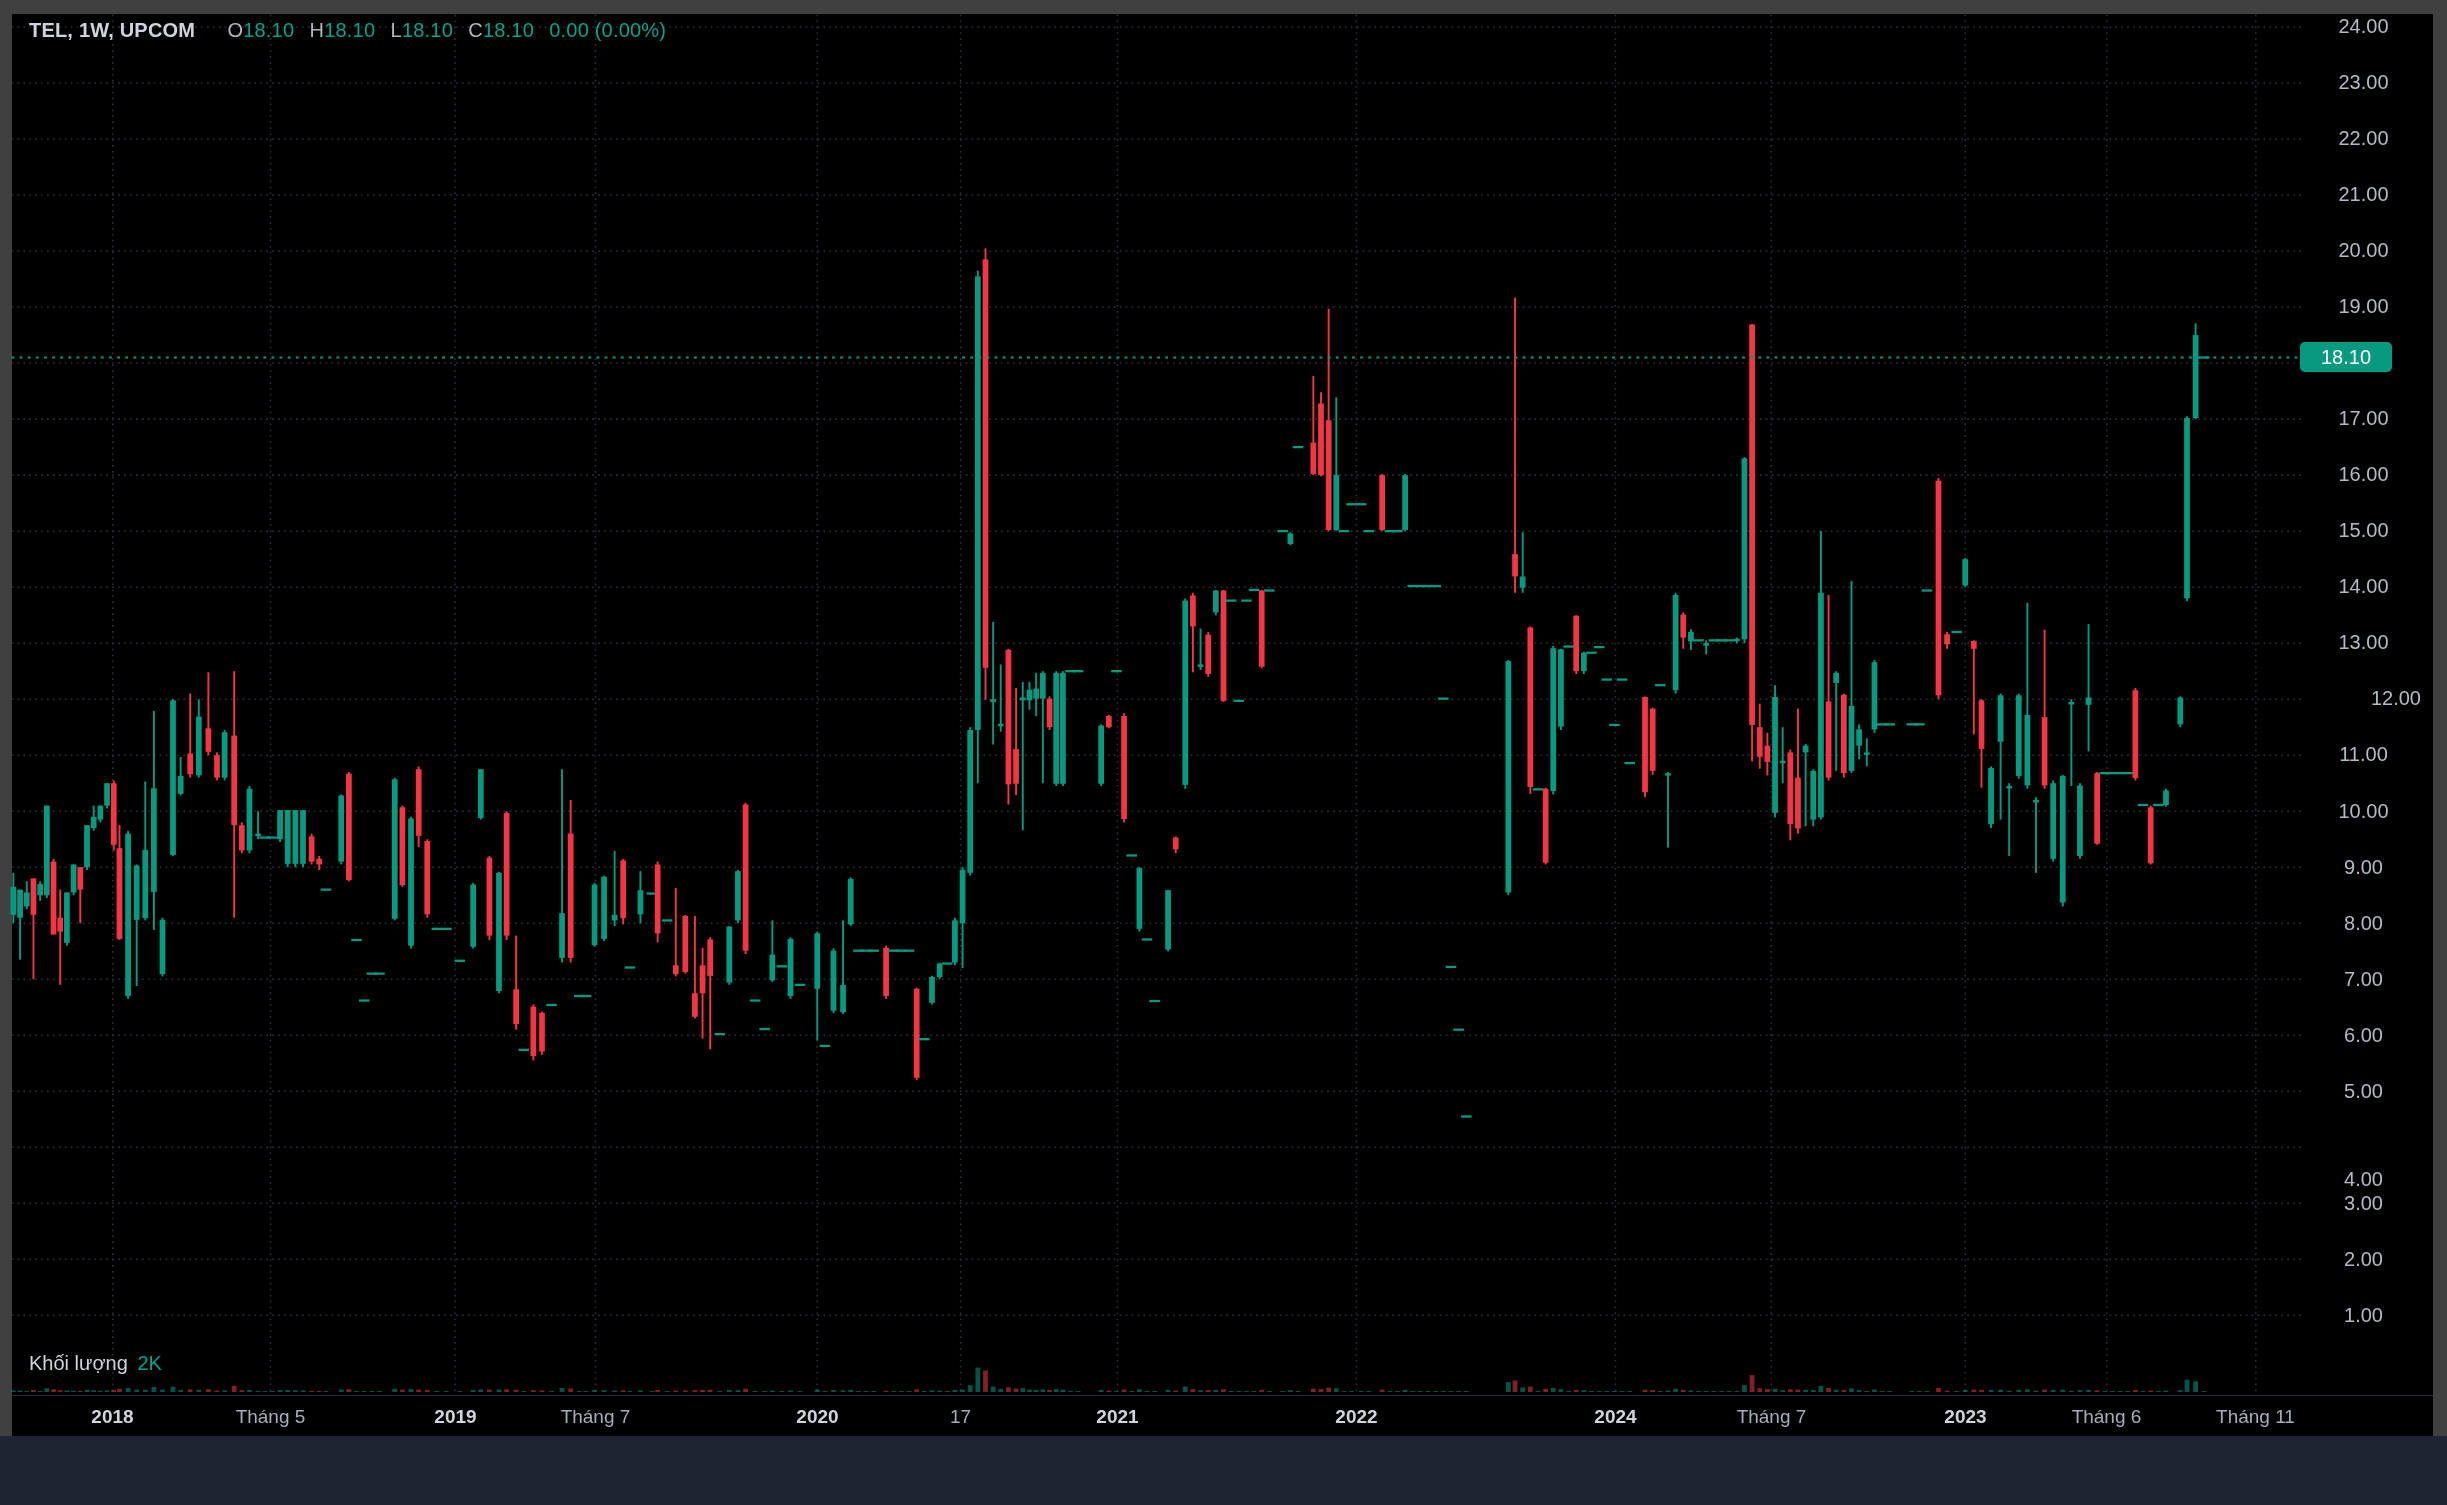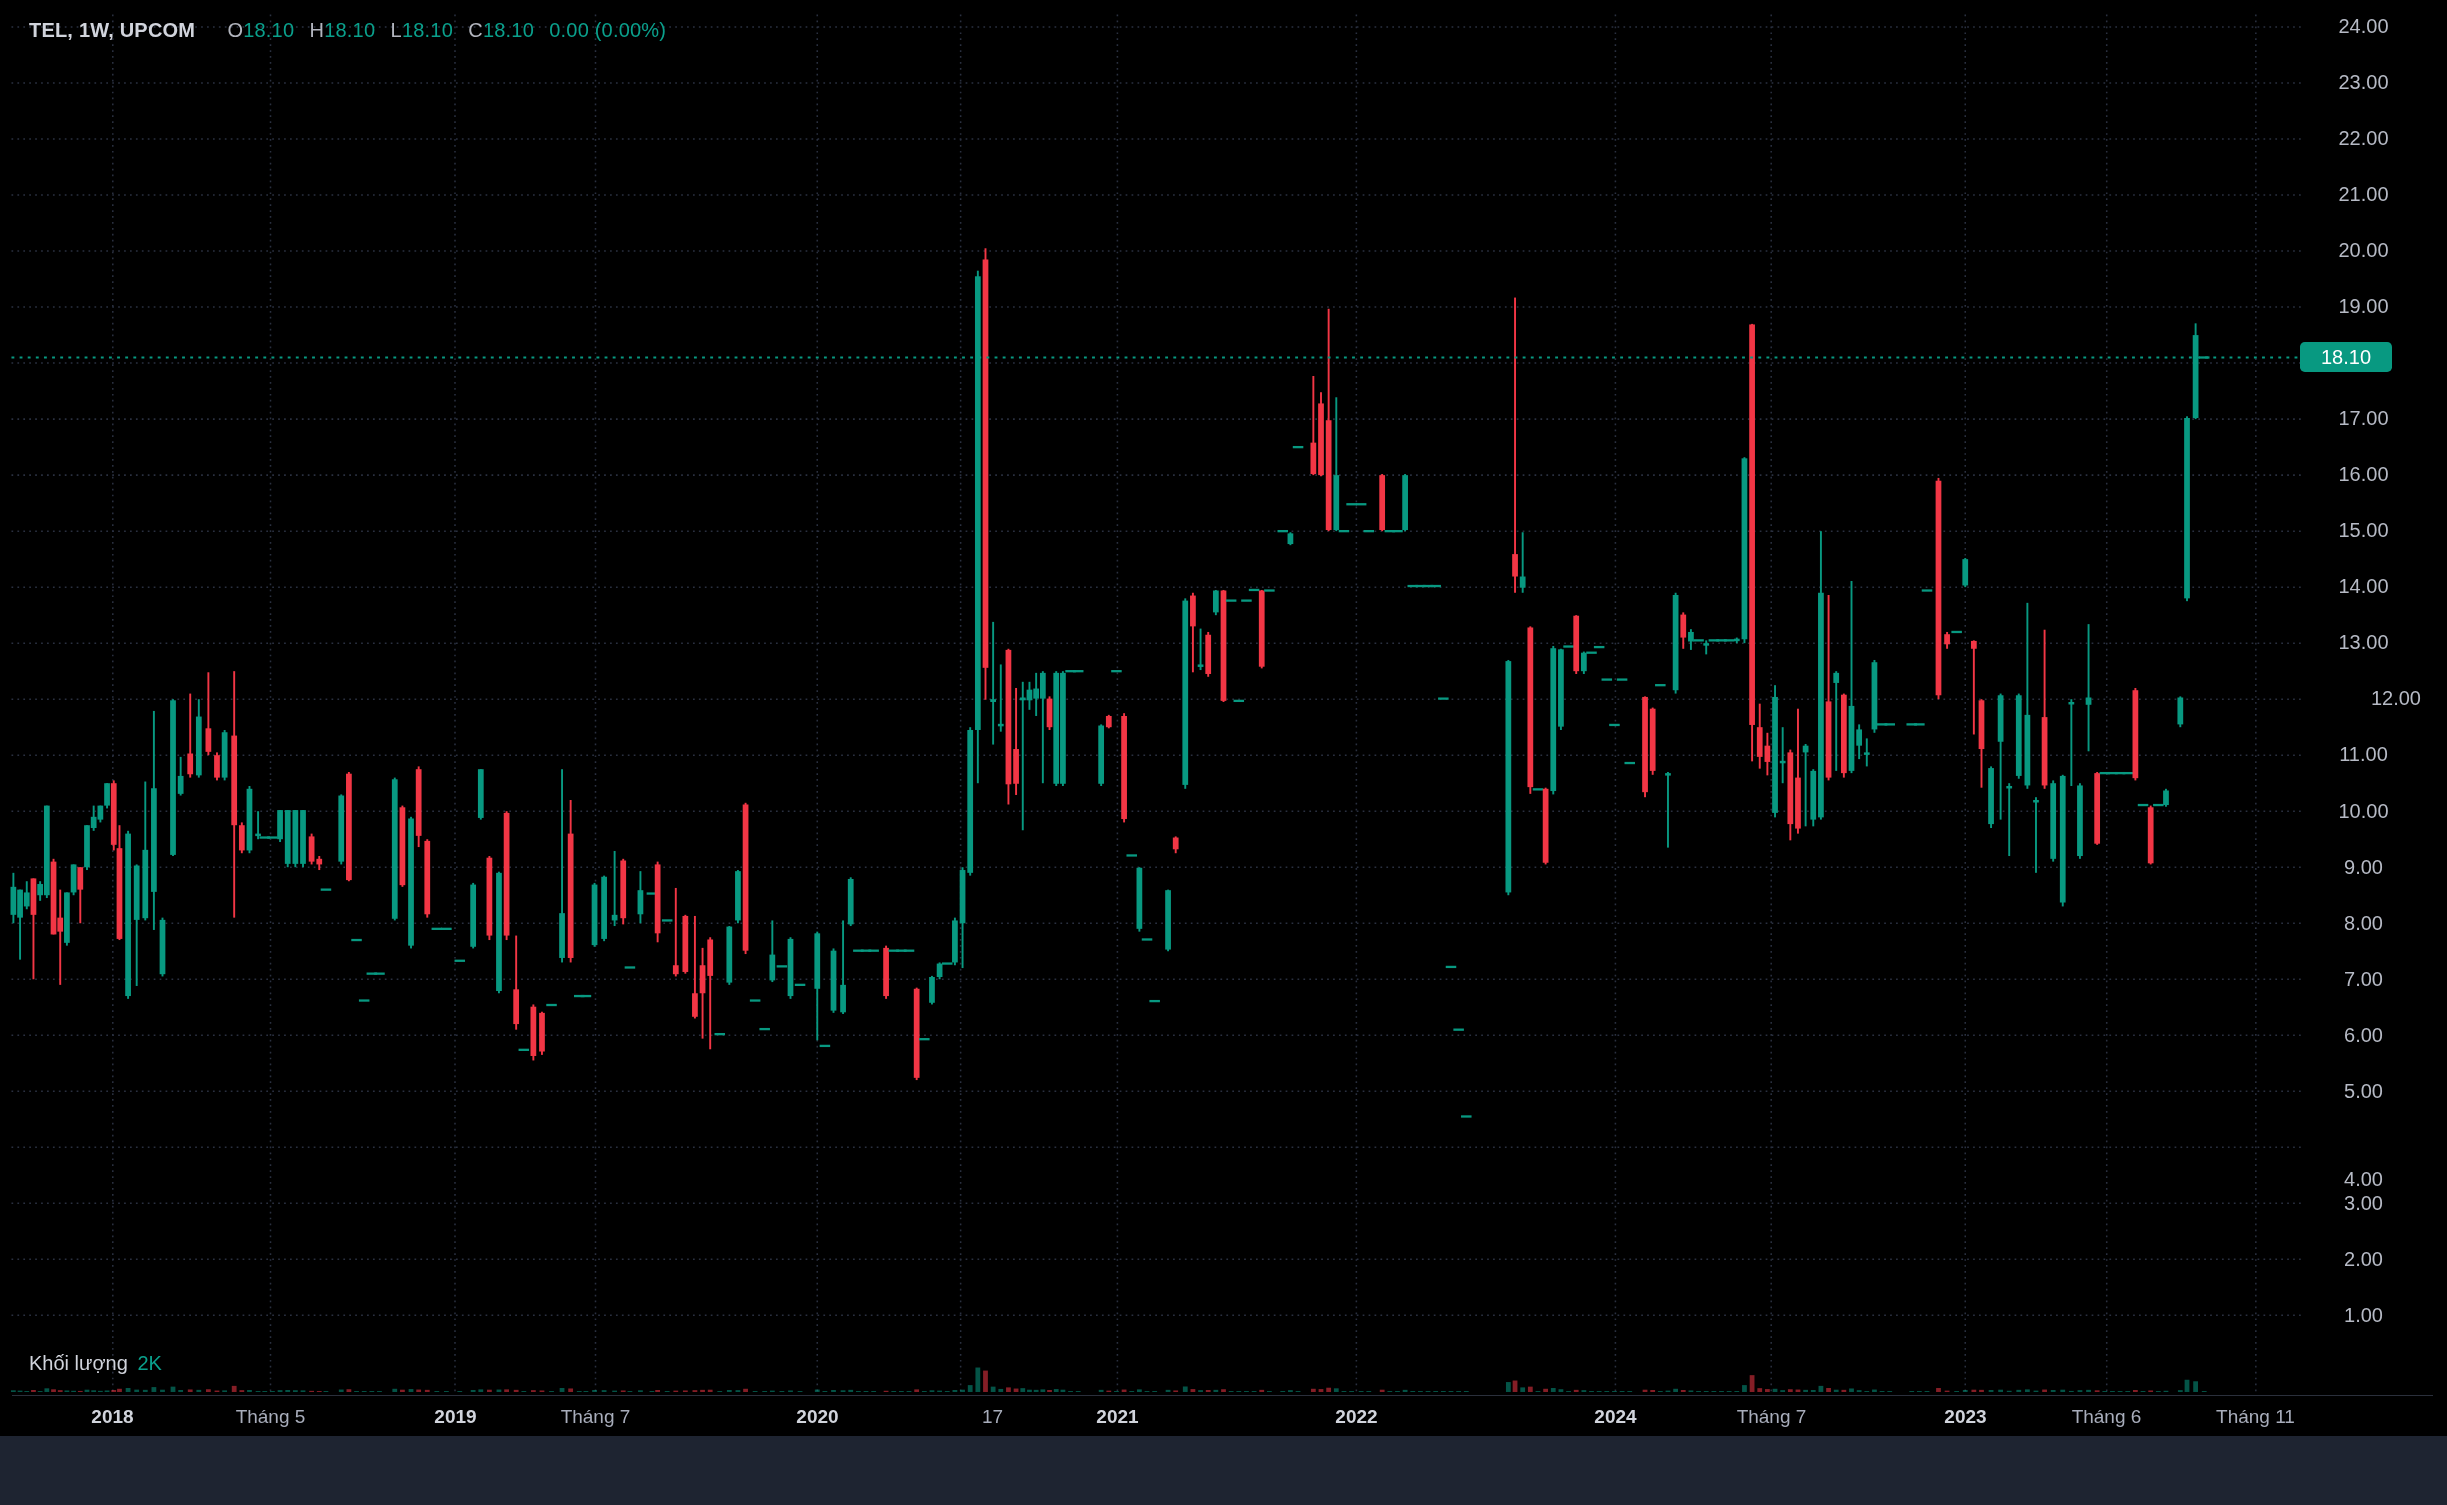--- a/index.html
+++ b/index.html
@@ -1,17 +1,17 @@
 <!DOCTYPE html>
 <html><head>
 <meta charset="utf-8">
 <style>
   html,body{margin:0;padding:0;background:#1e2431;width:2447px;height:1506px;overflow:hidden;
     font-family:"Liberation Sans","DejaVu Sans",sans-serif;}
-  #stage{position:relative;width:2447px;height:1506px;background:#000000;}
+  #stage{position:relative;width:2447px;height:1506px;background:#404040;}
   #plot-bg{position:absolute;left:11.5px;top:14.3px;width:2421px;height:1421px;background:#000;}
   svg{position:absolute;left:0;top:0;}
   .legend{position:absolute;left:29px;top:19px;font-size:20px;letter-spacing:0.2px;white-space:nowrap;}
   .legend .sym{color:#d1d4dc;font-weight:bold;margin-right:17px;}
   .legend .k{color:#b2b5be;margin-left:15.3px;}
   .legend .v{color:#0aa08c;}
   .legend .chg{color:#0aa08c;margin-left:15.3px;}
   .vol-label{position:absolute;left:29px;top:1352px;font-size:20px;}
   .vol-label .t{color:#d1d4dc;}
   .vol-label .v{color:#0aa08c;margin-left:9.6px;}
@@ -811,21 +811,21 @@
       <div class="price-tick" style="top: 1248px;">2.00</div>
       <div class="price-tick" style="top: 1304px;">1.00</div>
       <div class="price-badge" style="top: 342px; background: rgb(8, 153, 129);">18.10</div>
     </div>
   <div class="time-axis">
       <div class="time-tick bold" style="left: 101px;">2018</div>
       <div class="time-tick" style="left: 259px;">Tháng 5</div>
       <div class="time-tick bold" style="left: 444px;">2019</div>
       <div class="time-tick" style="left: 584px;">Tháng 7</div>
       <div class="time-tick bold" style="left: 806px;">2020</div>
-      <div class="time-tick" style="left: 981px;">17</div>
+      <div class="time-tick" style="left: 949px;">17</div>
       <div class="time-tick bold" style="left: 1106px;">2021</div>
       <div class="time-tick bold" style="left: 1345px;">2022</div>
       <div class="time-tick bold" style="left: 1604px;">2024</div>
       <div class="time-tick" style="left: 1760px;">Tháng 7</div>
       <div class="time-tick bold" style="left: 1954px;">2023</div>
       <div class="time-tick" style="left: 2095px;">Tháng 6</div>
       <div class="time-tick" style="left: 2244px;">Tháng 11</div>
     </div>
 
   <div class="footer">

